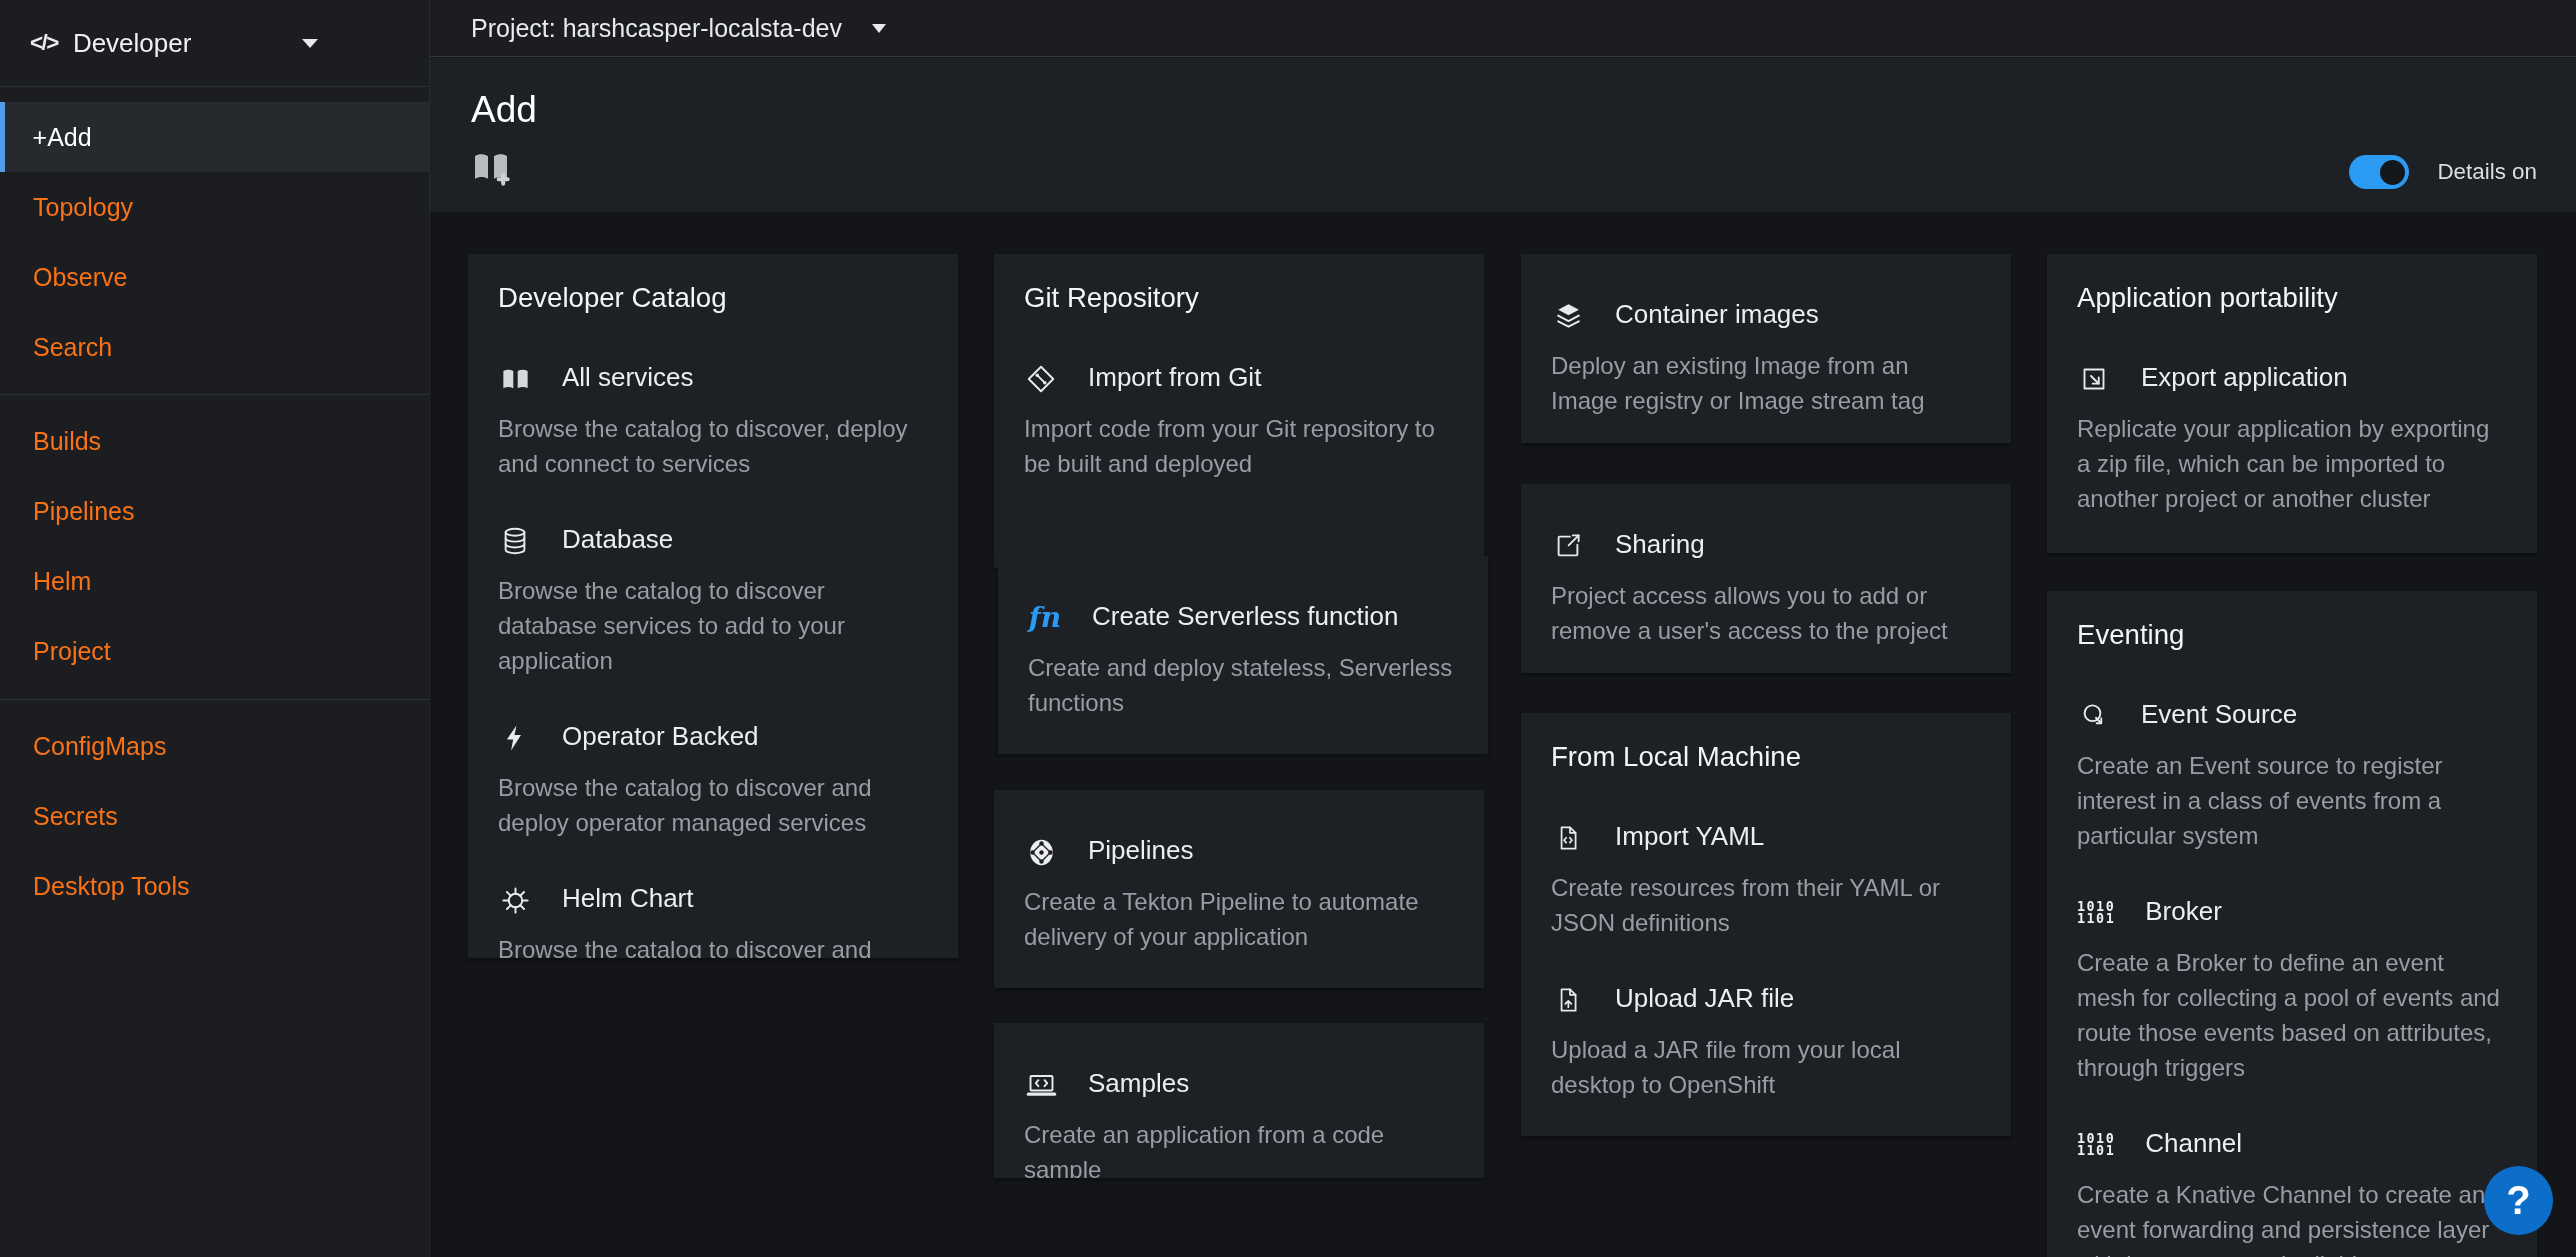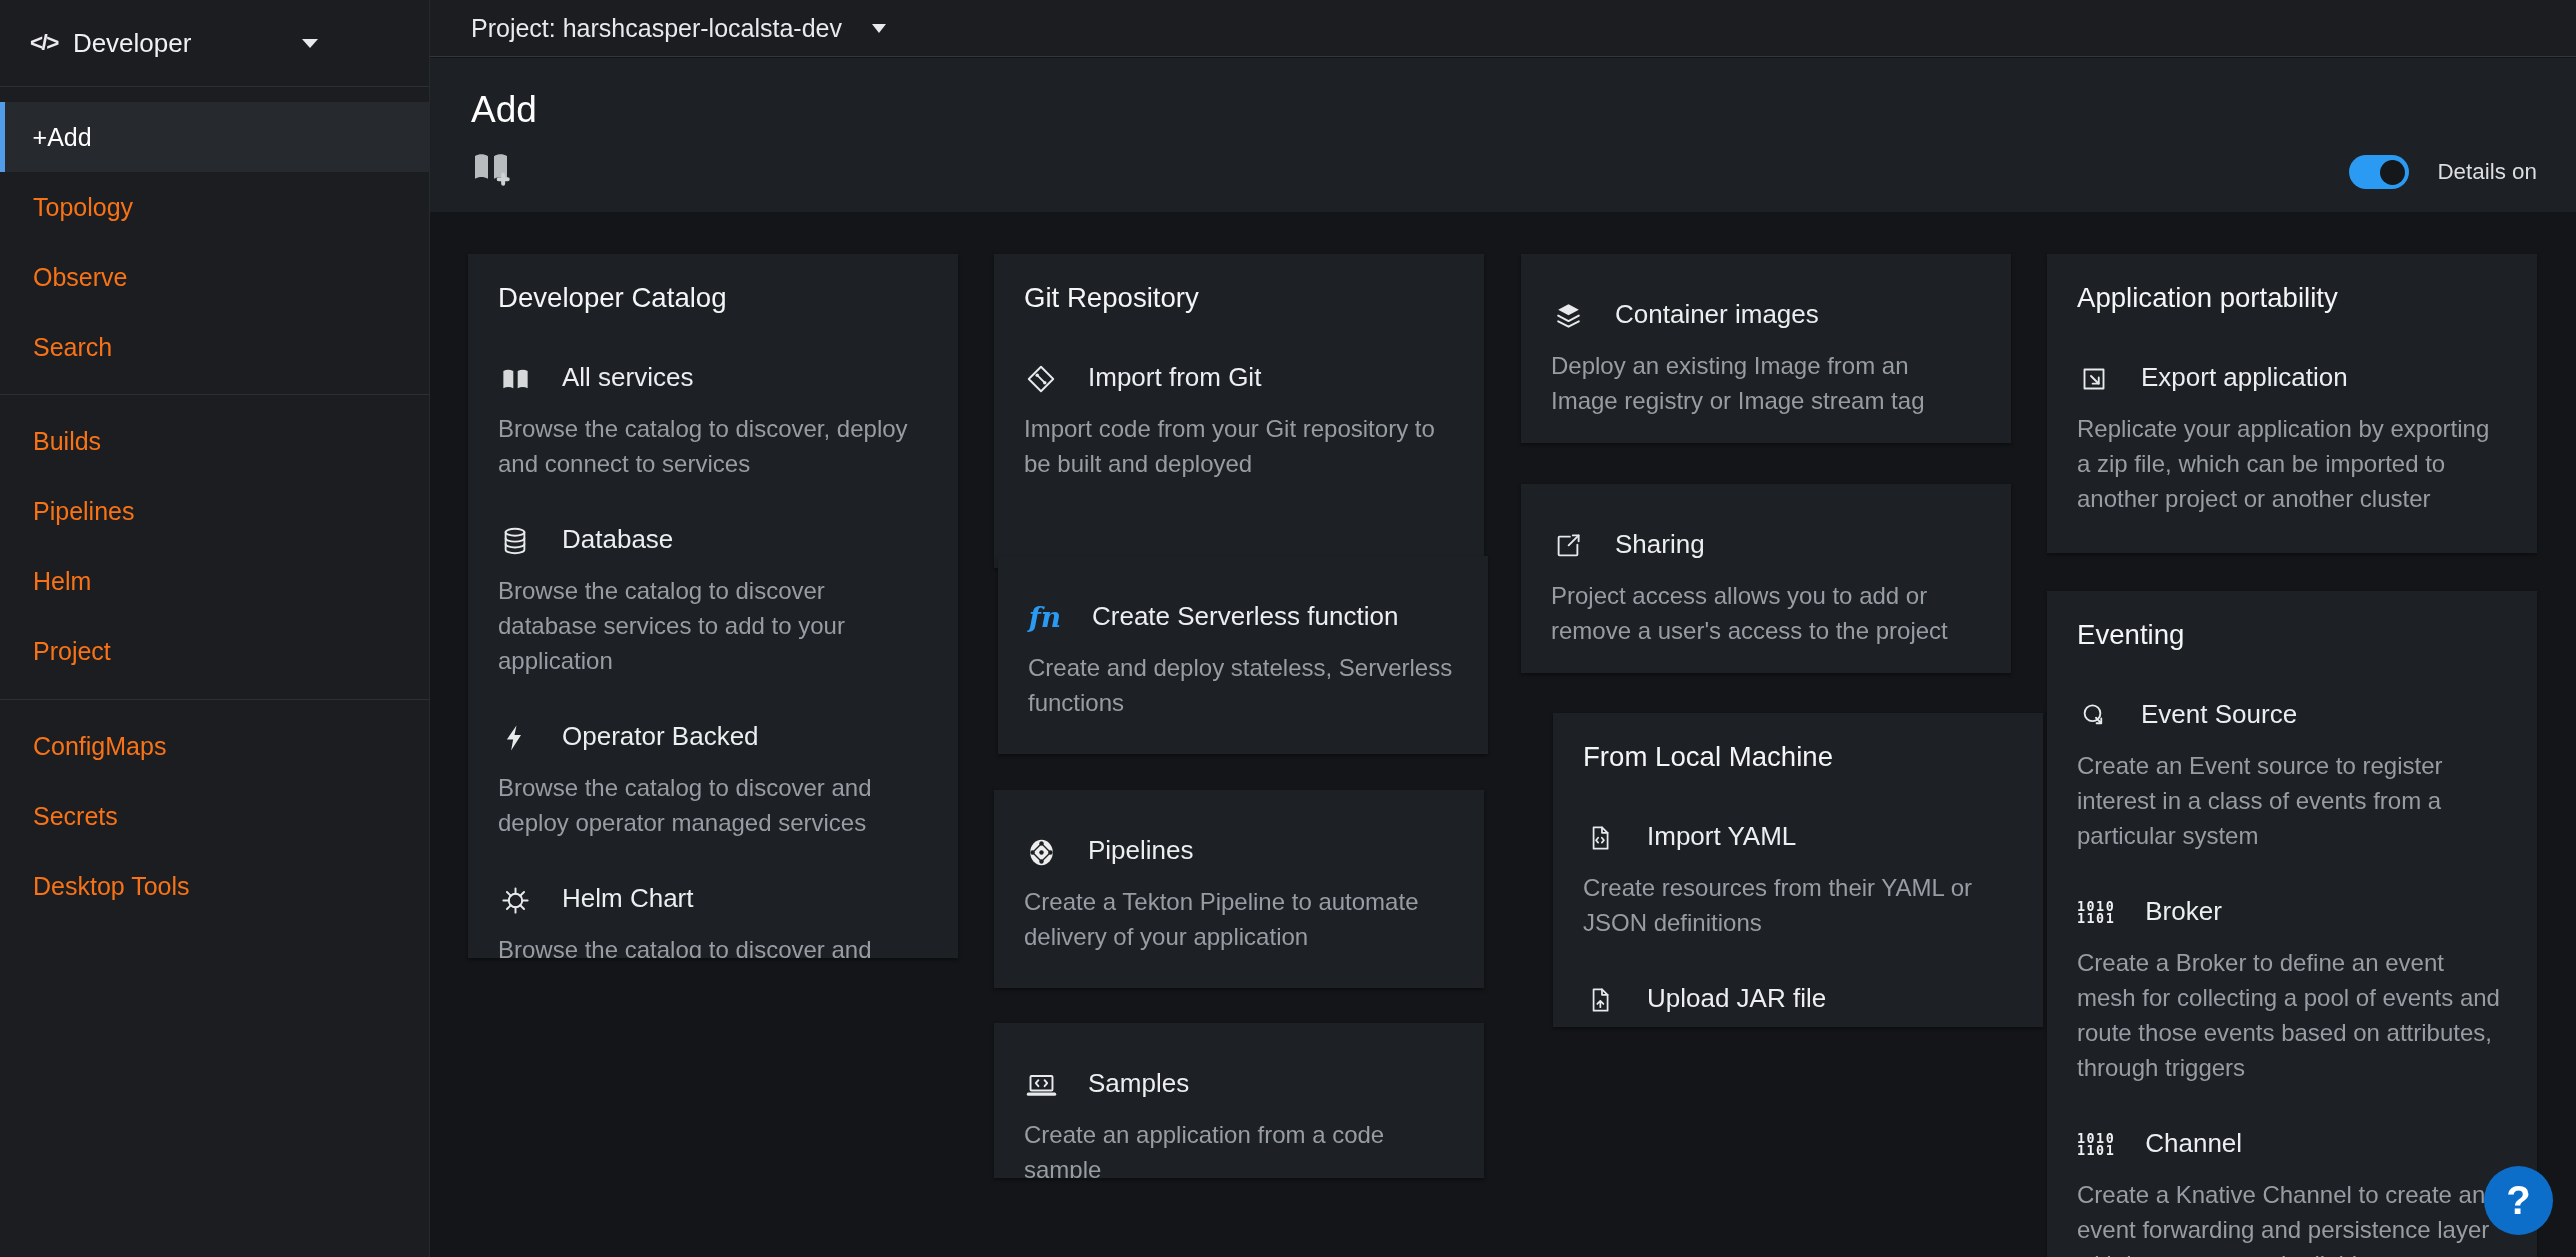--- a/index.html
+++ b/index.html
@@ -74,21 +74,21 @@
   .icon-box{min-width:34px;height:34px;display:flex;align-items:center;justify-content:center;}
   .item-title{font-size:26px;font-weight:500;color:#eceef0;white-space:nowrap;}
   .item-desc{margin-top:15px;font-size:24px;line-height:35px;color:#989da3;}
   .c1{left:38px;top:42px;height:704px;}
   .c2{left:564px;top:42px;height:314px;}
   .c3{left:568px;top:344px;height:198px;}
   .c4{left:564px;top:578px;height:198px;}
   .c5{left:564px;top:811px;height:155px;}
   .c6{left:1091px;top:42px;height:189px;}
   .c7{left:1091px;top:272px;height:189px;}
-  .c8{left:1091px;top:501px;height:314px;margin-left:32px;}
+  .c8{left:1091px;top:501px;height:423px;}
   .c9{left:1617px;top:42px;height:299px;}
   .c10{left:1617px;top:379px;height:686px;}
   
   svg.icn{stroke:#e8e9ea;fill:none;stroke-width:1.5;stroke-linecap:round;stroke-linejoin:round;}
   .fn-icon{font-family:"DejaVu Serif",serif;font-style:italic;font-weight:bold;font-size:28px;color:#2b9af3;line-height:1;}
   .binary-icon{
     font-family:"DejaVu Sans Mono",monospace;font-size:13.4px;line-height:12px;
     letter-spacing:1.5px;color:#f0f1f2;font-weight:bold;text-align:left;
   }
   

